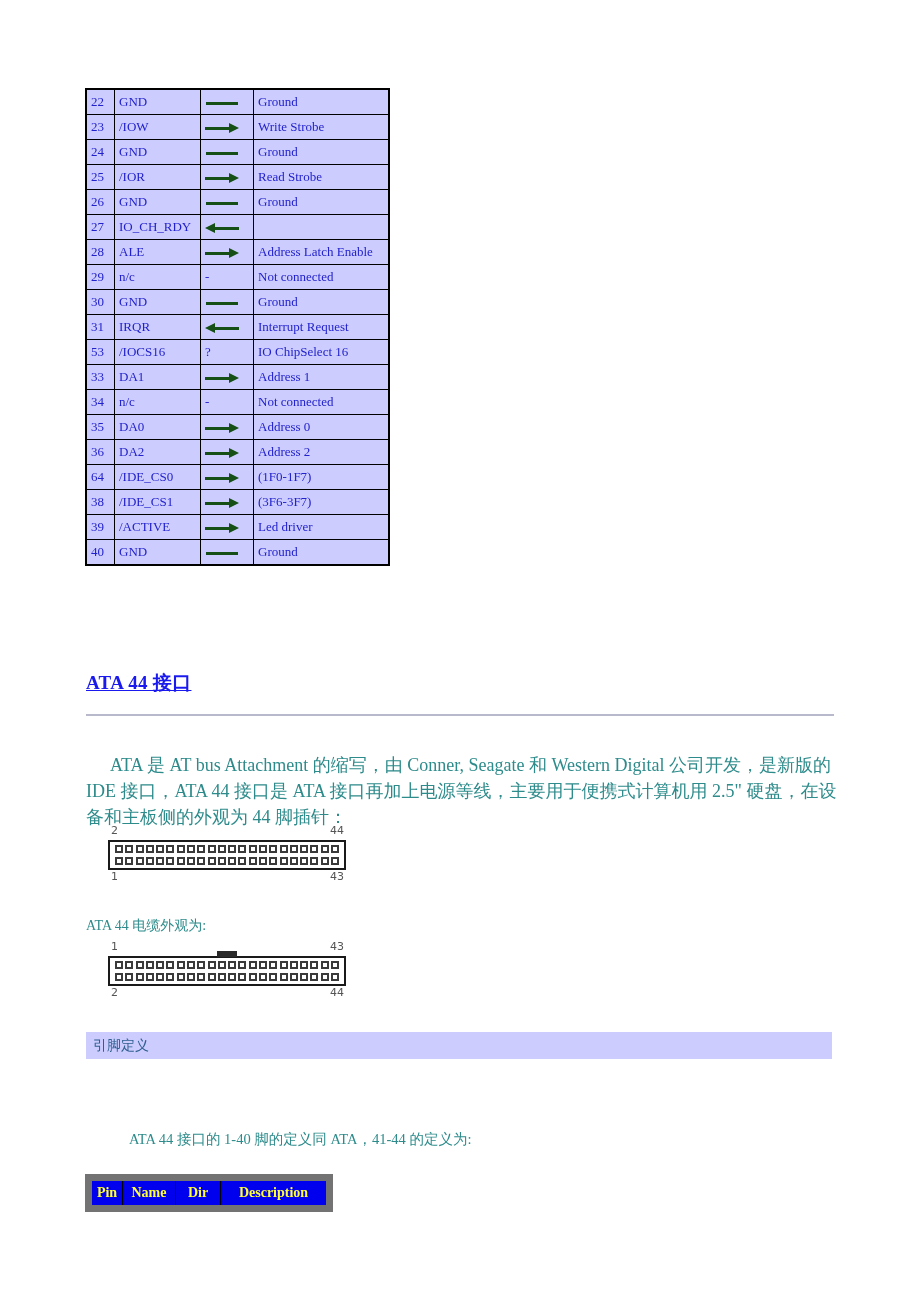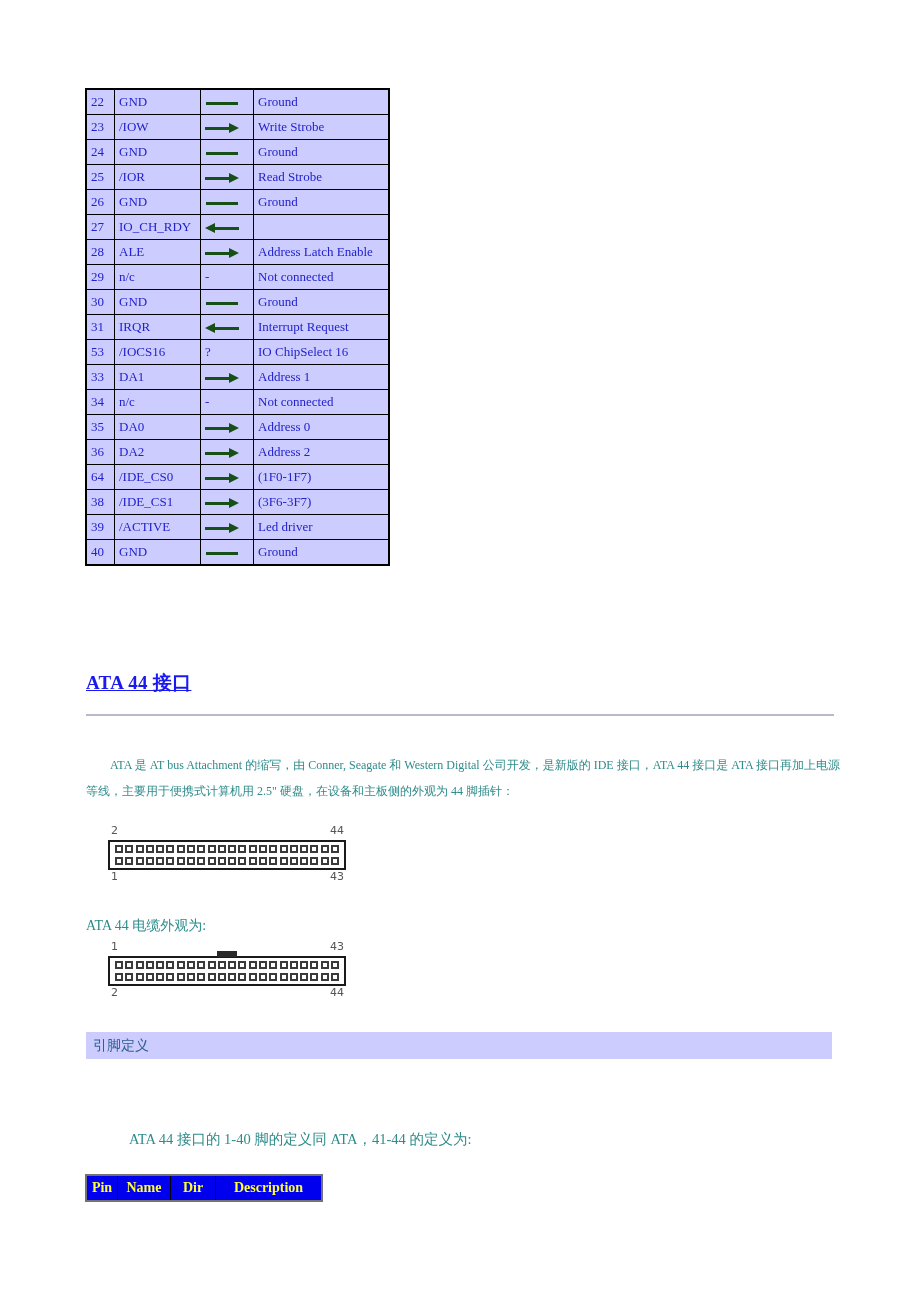--- a/index.html
+++ b/index.html
@@ -95,21 +95,21 @@
   }
 
   
   .body-para {
     position: absolute;
     left: 86px;
     top: 752px;
     width: 760px;
     color: #2e8b8b;
     font-family: "Liberation Serif", "DejaVu Serif", serif;
-    font-size: 12px;
+    font-size: 18px;
     line-height: 26px;
     text-indent: 24px;
   }
 
   
   .conn-block { position: absolute; }
   .conn-1 { left: 108px; top: 824px; }
   .conn-2 { left: 108px; top: 940px; }
 
   .conn-labels {
@@ -192,21 +192,21 @@
   }
 
   
   .bottom-table-wrap {
     position: absolute;
     left: 85px;
     top: 1174px;
   }
   table.hdr-table {
     border-collapse: collapse;
-    border: 2px solid #737373;
+    border: 7px solid #737373;
     table-layout: fixed;
   }
   table.hdr-table th {
     background: #0000ee;
     color: #ffff33;
     border: 1px solid #000000;
     font-family: "Liberation Serif", "DejaVu Serif", serif;
     font-size: 14px;
     font-weight: bold;
     padding: 4px 2px;

